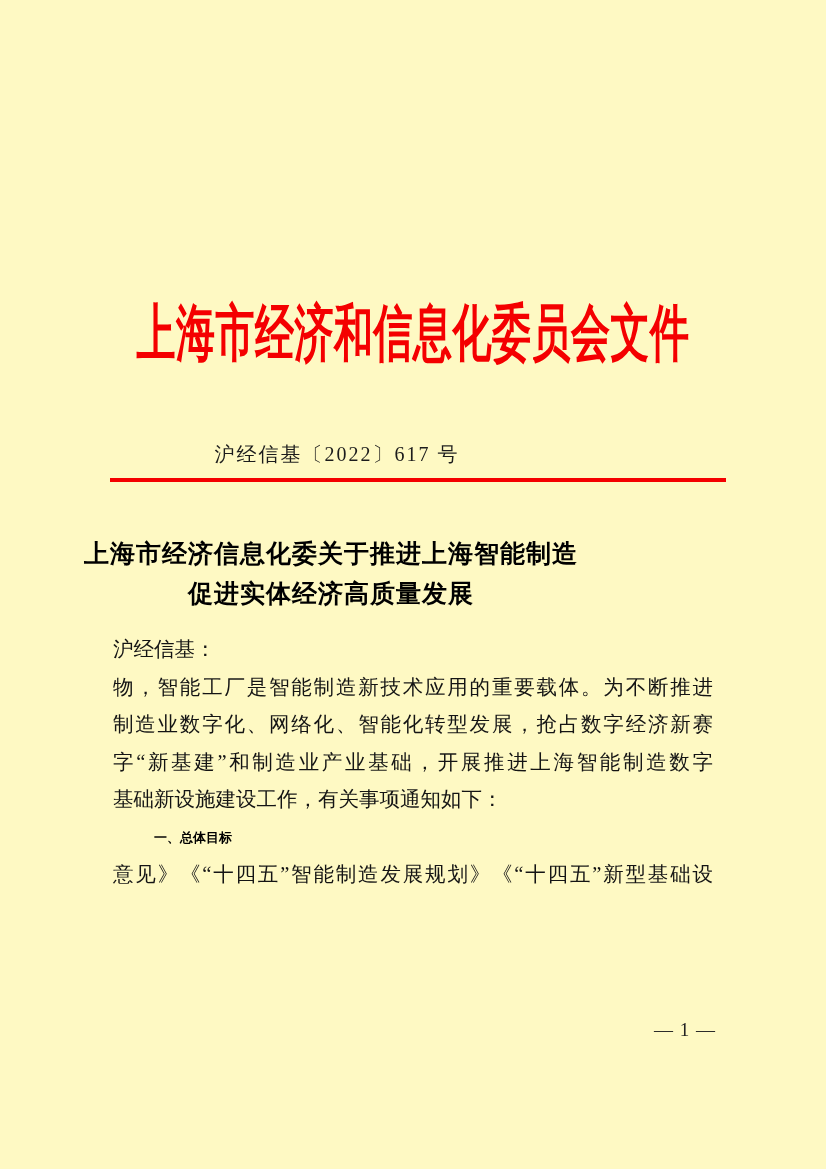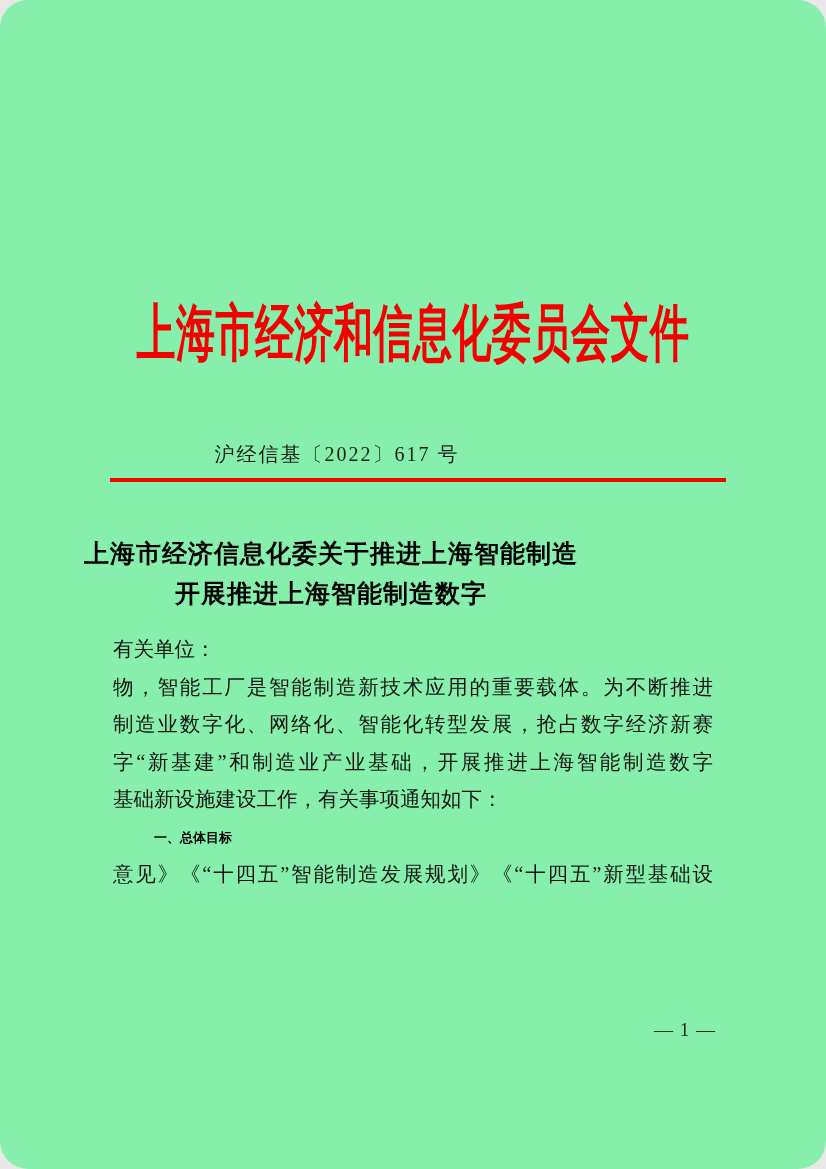--- a/index.html
+++ b/index.html
@@ -1,24 +1,23 @@
 <!DOCTYPE html>
 <html><head>
 <meta charset="utf-8">
 <style>
   html,body { margin:0; padding:0; background:#e8e8e8; }
   .page {
     position:relative;
     width:826px; height:1169px;
     margin:0 auto;
-    background:#86efac;
+    background:#fef9c3;
     overflow:hidden;
     font-family:"Liberation Serif","DejaVu Serif",serif;
     color:#111111;
-    border-radius:28px;
   }
 
   
   .masthead {
     position:absolute; top:306px; left:0; width:826px;
     text-align:center;
   }
   .masthead .stretch {
     display:inline-block;
     font-family:"Liberation Serif","DejaVu Serif",serif;
@@ -94,25 +93,25 @@
   <div class="masthead">
     <span class="stretch">上海市经济和信息化委员会文件</span>
   </div>
 
   <div class="doc-number">沪经信基〔2022〕617 号</div>
 
   <div class="red-rule"></div>
 
   <div class="doc-title">
     <div>上海市经济信息化委关于推进上海智能制造</div>
-    <div>开展推进上海智能制造数字</div>
+    <div>促进实体经济高质量发展</div>
   </div>
 
   <div class="body-block">
-    <div class="line lline">有关单位：</div>
+    <div class="line lline">沪经信基：</div>
 
     <div class="line jline">物，智能工厂是智能制造新技术应用的重要载体。为不断推进</div>
     <div class="line jline">制造业数字化、网络化、智能化转型发展，抢占数字经济新赛</div>
     <div class="line jline">字“新基建”和制造业产业基础，开展推进上海智能制造数字</div>
     <div class="line lline">基础新设施建设工作，有关事项通知如下：</div>
 
     <div class="line heading-line">一、总体目标</div>
 
     <div class="line jline">意见》《“十四五”智能制造发展规划》《“十四五”新型基础设</div>
   </div>

